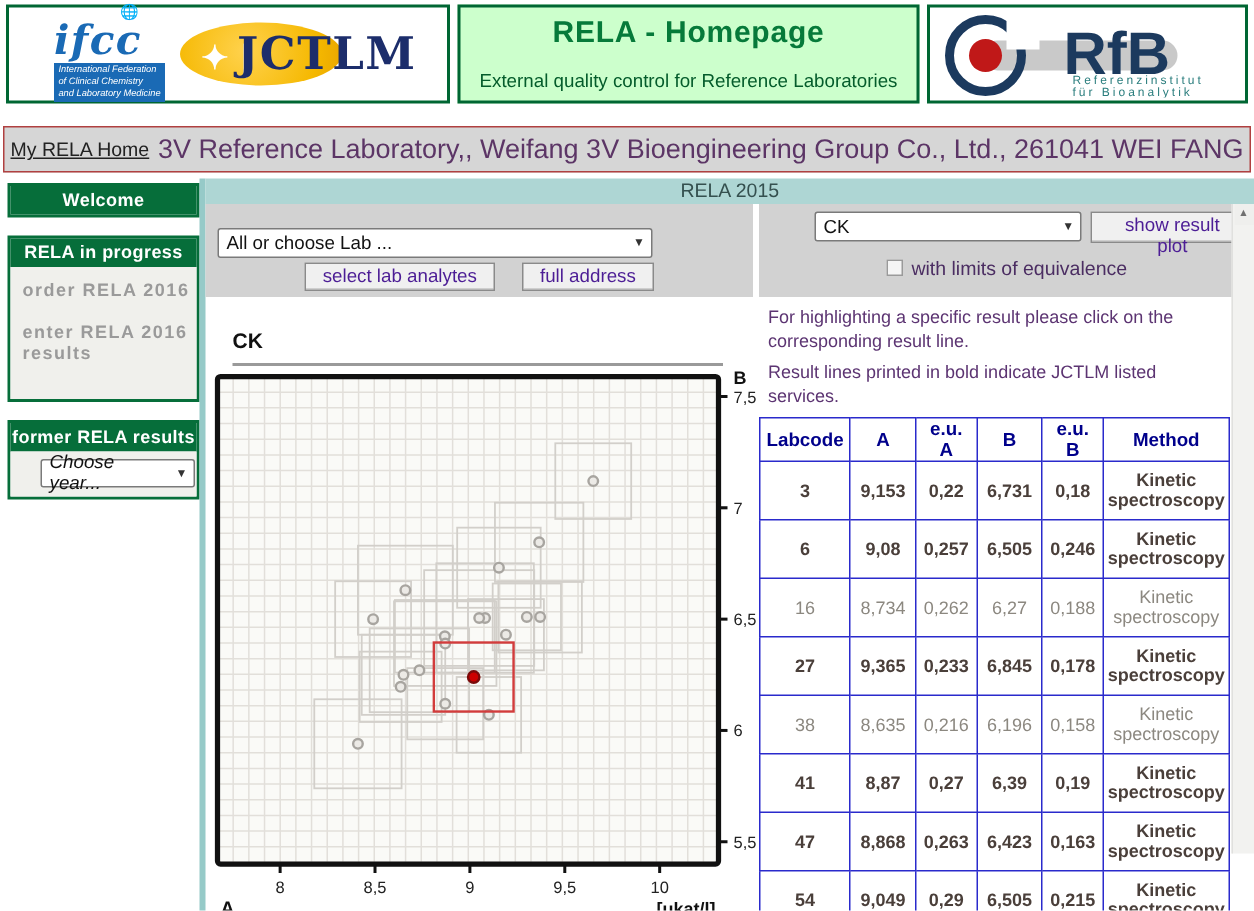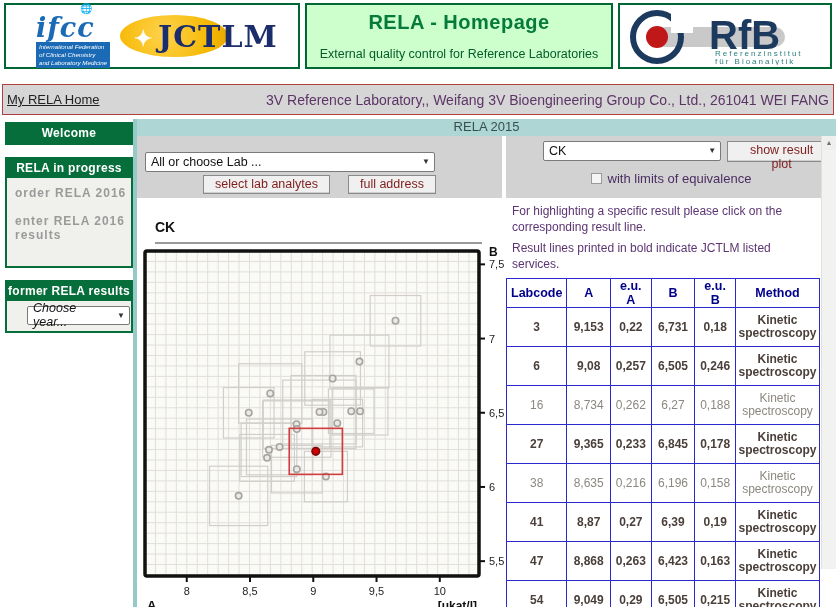--- a/index.html
+++ b/index.html
@@ -23,21 +23,21 @@
   .jctlm-word { position:absolute; left:38px; top:9px; font-family:"DejaVu Serif", serif;
                 font-size:30px; font-weight:bold; color:#1c2d6b; letter-spacing:1px; }
   .hbox-title { flex:1; background:#ccffcc; flex-direction:column; }
   .rela-title { font-size:20px; font-weight:bold; color:#067a3a; letter-spacing:0.5px; }
   .rela-sub { font-size:12.5px; color:#045c2b; margin-top:13px; }
   .hbox-rfb { width:214px; }
   
   .topbar { margin:12px 2px 0 2px; height:31px; background:#d6d6d6; border:1px solid #b04040;
             display:flex; align-items:center; justify-content:space-between; padding:0 4px; }
   .topbar a.home { font-size:13px; color:#222; text-decoration:underline; cursor:pointer; }
-  .topbar .labinfo { font-size:14px; color:#5c3566; }
+  .topbar .labinfo { font-size:18px; color:#5c3566; }
   
   .content { display:flex; height:500px; margin-top:4px; border-bottom:1px solid #cfcfcf; }
   .sidebar { width:133px; padding:3px 0 0 5px; flex-shrink:0; }
   .sbox { border:2px solid #066e3a; margin-bottom:12px; }
   .sbox-head { background:#066e3a; color:#fff; font-size:12px; font-weight:bold;
                text-align:center; padding:2px 0 3px 0; letter-spacing:0.3px; }
   .sbox-body { background:#f0f0ec; }
   .welcome-body { height:92px; padding:6px 0 0 10px; }
   .logout { font-size:12px; font-weight:bold; color:#2b2b2b; letter-spacing:1px; cursor:pointer; display:inline-block; }
   .sep { border-top:1px solid #e7e7d2; margin-top:16px; }
@@ -54,21 +54,21 @@
   
   .main { flex:1; border-left:4px solid #96cac8; position:relative; min-width:0; }
   .main-titlebar { background:#aed6d4; height:17px; text-align:center; font-size:13px;
                    color:#35504f; line-height:16px; }
   .panels { display:flex; }
   .panel-left { width:365px; background:#d2d2d2; height:62px; padding:16px 8px 0 8px; flex-shrink:0; }
   .panel-gap { width:4px; background:#fff; flex-shrink:0; }
   .panel-right { flex:1; background:#d2d2d2; height:62px; padding:5px 0 0 0; }
   .lab-select { width:290px; height:20px; }
   .btn-row { display:flex; gap:18px; margin-top:3px; justify-content:center; }
-  .btn { background:#f0f0f0; border:1px solid #8a8a8a; font-size:12.5px; color:#7f1d1d;
+  .btn { background:#f0f0f0; border:1px solid #8a8a8a; font-size:12.5px; color:#4c1d95;
          padding:1px 11px 2px 11px; cursor:pointer; box-shadow:inset 0 -1px 0 #cfcfcf; }
   .pr-row1 { display:flex; margin-left:37px; gap:6px; }
   .analyte-select { width:182px; height:20px; }
   .show-plot { height:21px; }
   .cbx-row { display:flex; align-items:center; justify-content:center; margin-top:9px; gap:6px; }
   .cbx { width:11px; height:11px; background:#f5f5f5; border:1px solid #9a9a9a; cursor:pointer; }
   .cbx-label { font-size:13px; color:#4b2d62; }
   
   .main-body { display:flex; }
   .plot-col { width:369px; flex-shrink:0; position:relative; }

